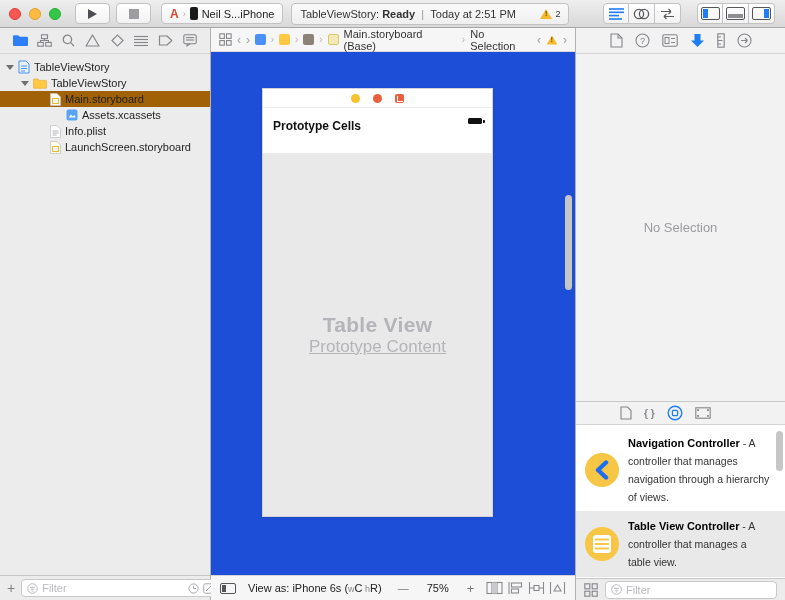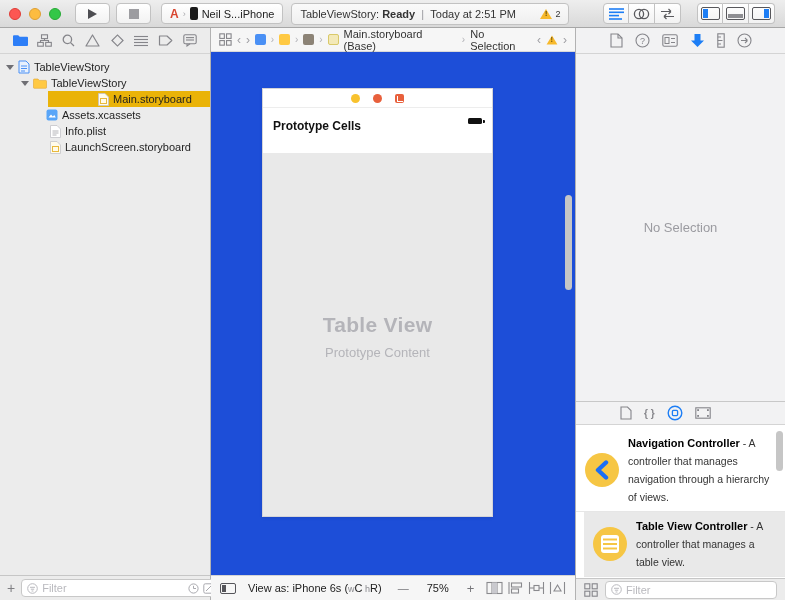--- a/index.html
+++ b/index.html
@@ -51,21 +51,21 @@
     background:#ECECEC; border-right:1px solid #B2B2B2; display:flex; flex-direction:column; }
   .center { position:absolute; top:28px; left:211px; width:364px; bottom:0; display:flex; flex-direction:column; }
   .utilities { position:absolute; top:28px; left:575px; right:0; bottom:0;
     background:#F2F2F3; display:flex; flex-direction:column; }
 
   
   .nav-tabs { height:26px; display:flex; align-items:center; justify-content:space-evenly; padding:0 6px; border-bottom:1px solid #D4D4D4; }
   .nav-tab { display:flex; align-items:center; justify-content:center; width:20px; height:20px; }
   .tree { flex:1; padding-top:5px; font-size:11px; color:#1F1F1F; }
   .tree-row { height:16px; display:flex; align-items:center; gap:4px; }
-  .tree-row.selected { background:#eab308;margin-left:48px; }
+  .tree-row.selected { background:#a16207; }
   .disc-down { width:0; height:0; border-left:4px solid transparent; border-right:4px solid transparent; border-top:5px solid #6F6F74; }
   .disc-right { width:0; height:0; border-top:4px solid transparent; border-bottom:4px solid transparent; border-left:5px solid #6F6F74; }
   .disc-spacer { width:8px; }
   .nav-filter { height:25px; border-top:1px solid #C6C6C6; display:flex; align-items:center; gap:6px; padding:0 7px; background:#ECECEC; }
   .plus-btn { color:#7F7F83; font-size:14px; line-height:1; }
   .filter-field { flex:1; height:18px; background:#FFF; border:1px solid #C8C8C8; border-radius:4px;
     display:flex; align-items:center; gap:4px; padding:0 5px; }
   .filter-field input { border:none; outline:none; flex:1; min-width:10px; font-size:11px; background:transparent; color:#333; font-family:"Liberation Sans",sans-serif; }
   .filter-field input::placeholder { color:#B9B9BE; }
 
@@ -87,21 +87,21 @@
   .dock-dot.fr { background:#E8603C; }
   .dock-exit { width:9px; height:9px; border-radius:2px; background:#E8603C; position:relative; }
   .dock-exit::after { content:""; position:absolute; left:2px; top:2px; width:5px; height:5px; border-left:1.5px solid #FFF; border-bottom:1.5px solid #FFF; }
   .proto-header { height:45px; position:relative; }
   .proto-label { position:absolute; left:10px; top:11px; font-size:12px; font-weight:bold; color:#111; }
   .battery { position:absolute; right:10px; top:10px; width:14px; height:6px; background:#111; border-radius:1.5px; }
   .battery::after { content:""; position:absolute; right:-2.5px; top:1.5px; width:2px; height:3px; background:#111; border-radius:0 1px 1px 0; }
   .table-body { background:#E9E9E9; height:363px; position:relative; }
   .tv-center { position:absolute; left:0; right:0; top:160px; text-align:center; color:#B4B4B9; }
   .tv-title { font-size:21px; font-weight:bold; letter-spacing:0.3px; }
-  .tv-sub { font-size:13px; margin-top:8px; }
+  .tv-sub { font-size:17px; margin-top:0;text-decoration:underline; }
   .canvas-scrollbar { position:absolute; right:3px; top:143px; width:7px; height:95px; background:#C6C6C6; border-radius:4px; }
 
   
   .canvas-bottom { height:25px; border-top:1px solid #D4D4D4; background:#F6F6F6;
     display:flex; align-items:center; font-size:11px; color:#222; padding:0 9px; }
   .dev-ic { width:16px; height:11px; border:1.5px solid #55555A; border-radius:2px; position:relative; margin-right:12px; }
   .dev-ic::after { content:""; position:absolute; left:1px; top:1px; bottom:1px; width:4px; background:#55555A; }
   .sc-small { font-size:9px; color:#8A8A8E; }
   .zoom-out { margin-left:16px; color:#76767A; }
   .zoom-val { margin-left:18px; }
@@ -109,21 +109,21 @@
   .cb-icons { margin-left:auto; display:flex; align-items:center; gap:4px; }
 
   
   .insp-tabs { height:26px; border-bottom:1px solid #D4D4D4; display:flex; align-items:center; justify-content:center; gap:12px; }
   .insp-body { height:347px; display:flex; align-items:center; justify-content:center; color:#9B9BA0; font-size:13px; }
   .lib-tabs { height:24px; border-top:1px solid #C8C8C8; border-bottom:1px solid #D4D4D4;
     display:flex; align-items:center; gap:12px; padding-left:44px; }
   .brace-tab { font-size:10px; font-weight:bold; color:#86868B; }
   .lib-list { flex:1; background:#FFF; overflow:hidden; position:relative; padding-top:4px; }
   .lib-item { display:flex; align-items:center; gap:9px; padding:5px 14px 5px 9px; border-bottom:1px solid #E6E6E6; min-height:49px; }
-  .lib-item.alt { background:#E9E9E9;margin-left:8px; }
+  .lib-item.alt { background:#E9E9E9; }
   .lib-circle { width:34px; height:34px; border-radius:50%; background:#F6C644; flex:none;
     display:flex; align-items:center; justify-content:center; }
   .lib-text { font-size:10.5px; line-height:18px; color:#333; }
   .lib-text b { color:#000; font-size:11px; }
   .lib-scrollbar { position:absolute; right:2px; top:6px; width:7px; height:40px; background:#C6C6C6; border-radius:4px; }
   .lib-filter { height:22px; border-top:1px solid #C6C6C6; background:#ECECEC; display:flex; align-items:center; gap:7px; padding:0 8px; }
 
   svg.ic { display:block; }
 </style>
 </head>
@@ -293,21 +293,21 @@
         <span>TableViewStory</span>
       </div>
       <div class="tree-row selected" style="padding-left:38px">
         <span class="disc-spacer"></span>
         <svg class="ic" width="11" height="13" viewBox="0 0 11 13">
             <path d="M0.5 0.5 h6.5 l3.5 3.5 v8.5 h-10 z" fill="#FFFBEA" stroke="#C4C4C9" stroke-width="0.8"></path>
             <rect x="2.5" y="5.5" width="6" height="5" fill="none" stroke="#E8B93C" stroke-width="1"></rect>
           </svg>
         <span>Main.storyboard</span>
       </div>
-      <div class="tree-row" style="padding-left:34px">
+      <div class="tree-row" style="padding-left:54px">
         <span class="disc-spacer"></span>
         <svg class="ic" width="12" height="12" viewBox="0 0 12 12">
             <rect x="0.5" y="0.5" width="11" height="11" rx="2" fill="#58A5F8"></rect>
             <path d="M2.5 8.5 L5 5.5 L6.8 7.5 L8.3 6 L9.8 8.5 Z" fill="#FFF"></path>
           </svg>
         <span>Assets.xcassets</span>
       </div>
       <div class="tree-row" style="padding-left:38px">
         <span class="disc-spacer"></span>
         <svg class="ic" width="11" height="13" viewBox="0 0 11 13">

